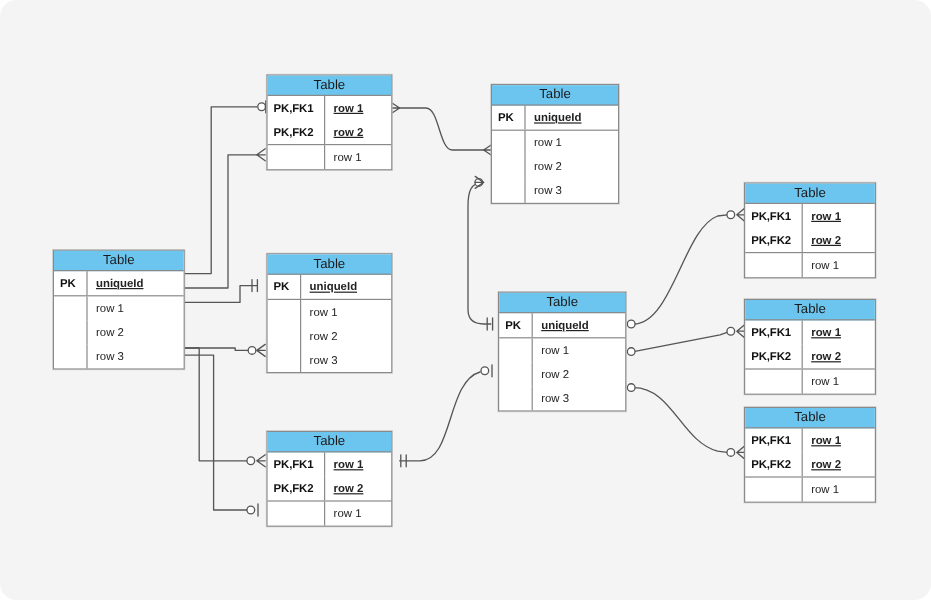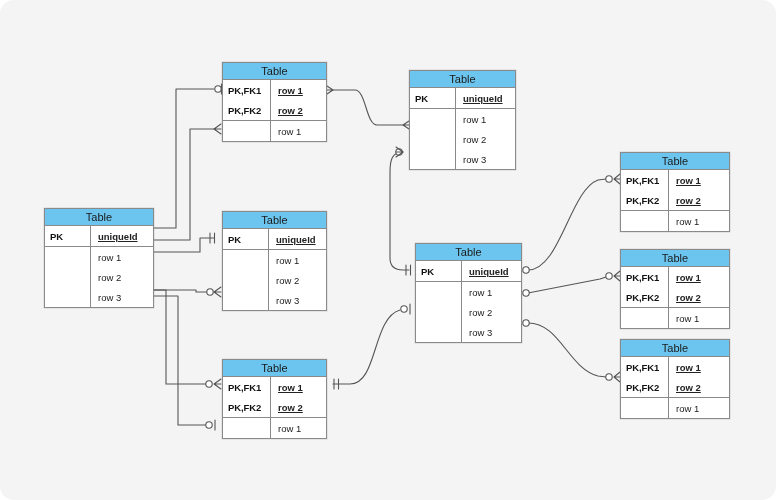--- a/index.html
+++ b/index.html
@@ -69,21 +69,21 @@
     align-items: center;
     padding-left: 7px;
     box-sizing: border-box;
     font-size: 9.5px;
     color: #222;
   }
   .row .field.pk {
     font-weight: bold;
     text-decoration: underline;
   }
-  .keycol-narrow .key { width: 46px; min-width: 28px; }
+  .keycol-narrow .key { width: 28px; min-width: 28px; }
 </style>
 </head>
 <body>
 
 <div id="canvas">
 
   <svg id="wires" viewBox="0 0 776 500" xmlns="http://www.w3.org/2000/svg">
     <g fill="none" stroke="#555555" stroke-width="1.1" stroke-linecap="round" stroke-linejoin="round">
 
       <path d="M154,228 L176,228 L176,89 L214,89"></path>

